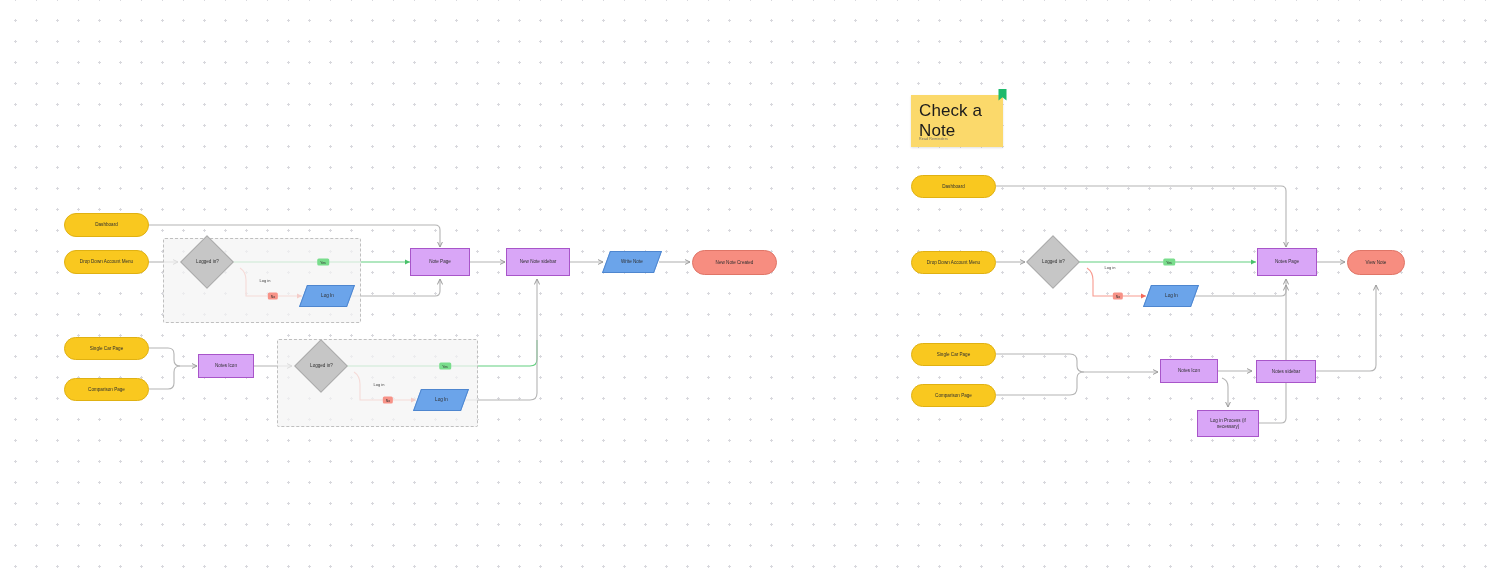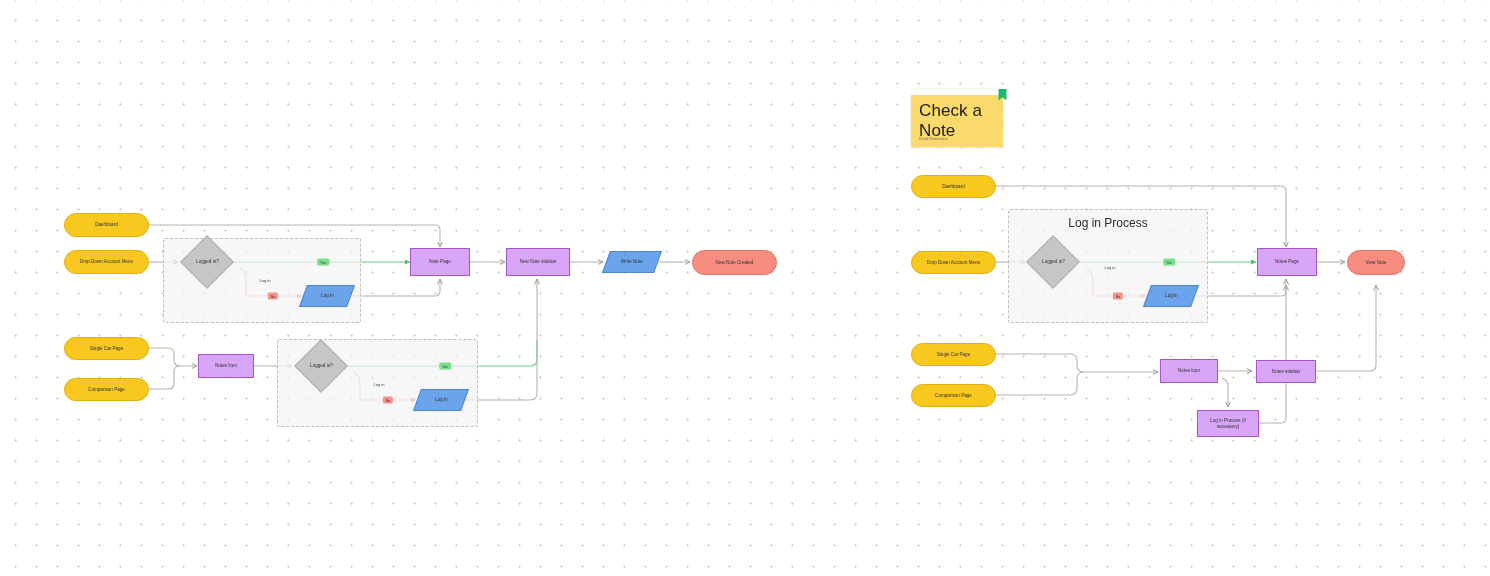--- a/index.html
+++ b/index.html
@@ -290,23 +290,20 @@
   <div class="badge badge-no" style="left:388px; top:400px;">No</div>
 
   <div class="sticky" style="left:911px; top:95px; width:92px; height:52px;">
     <div class="sticky-title" style="top:6px;">Check a Note</div>
     <div class="sticky-sub">Read Reminders</div>
     <svg class="bookmark-icon" viewBox="0 0 13 15">
       <path d="M2.5,1 H10.5 V12.5 L6.5,9.2 L2.5,12.5 Z" fill="#1dba6c"></path>
     </svg>
   </div>
 
-  <div class="group-box" style="left:1008px; top:209px; width:200px; height:114px;">
-    <div class="group-title">Log in Process</div>
-  </div>
 
   <div class="node n-terminator" style="left:911px; top:175px; width:85px; height:23px; font-size:4.6px;">
     <span class="node-label">Dashboard</span>
   </div>
 
   <div class="node n-terminator" style="left:911px; top:251px; width:85px; height:23px; font-size:4.6px;">
     <span class="node-label">Drop Down Account Menu</span>
   </div>
 
   <div class="node n-decision" style="left:1034px; top:243px; width:38px; height:38px; font-size:4.6px;">

